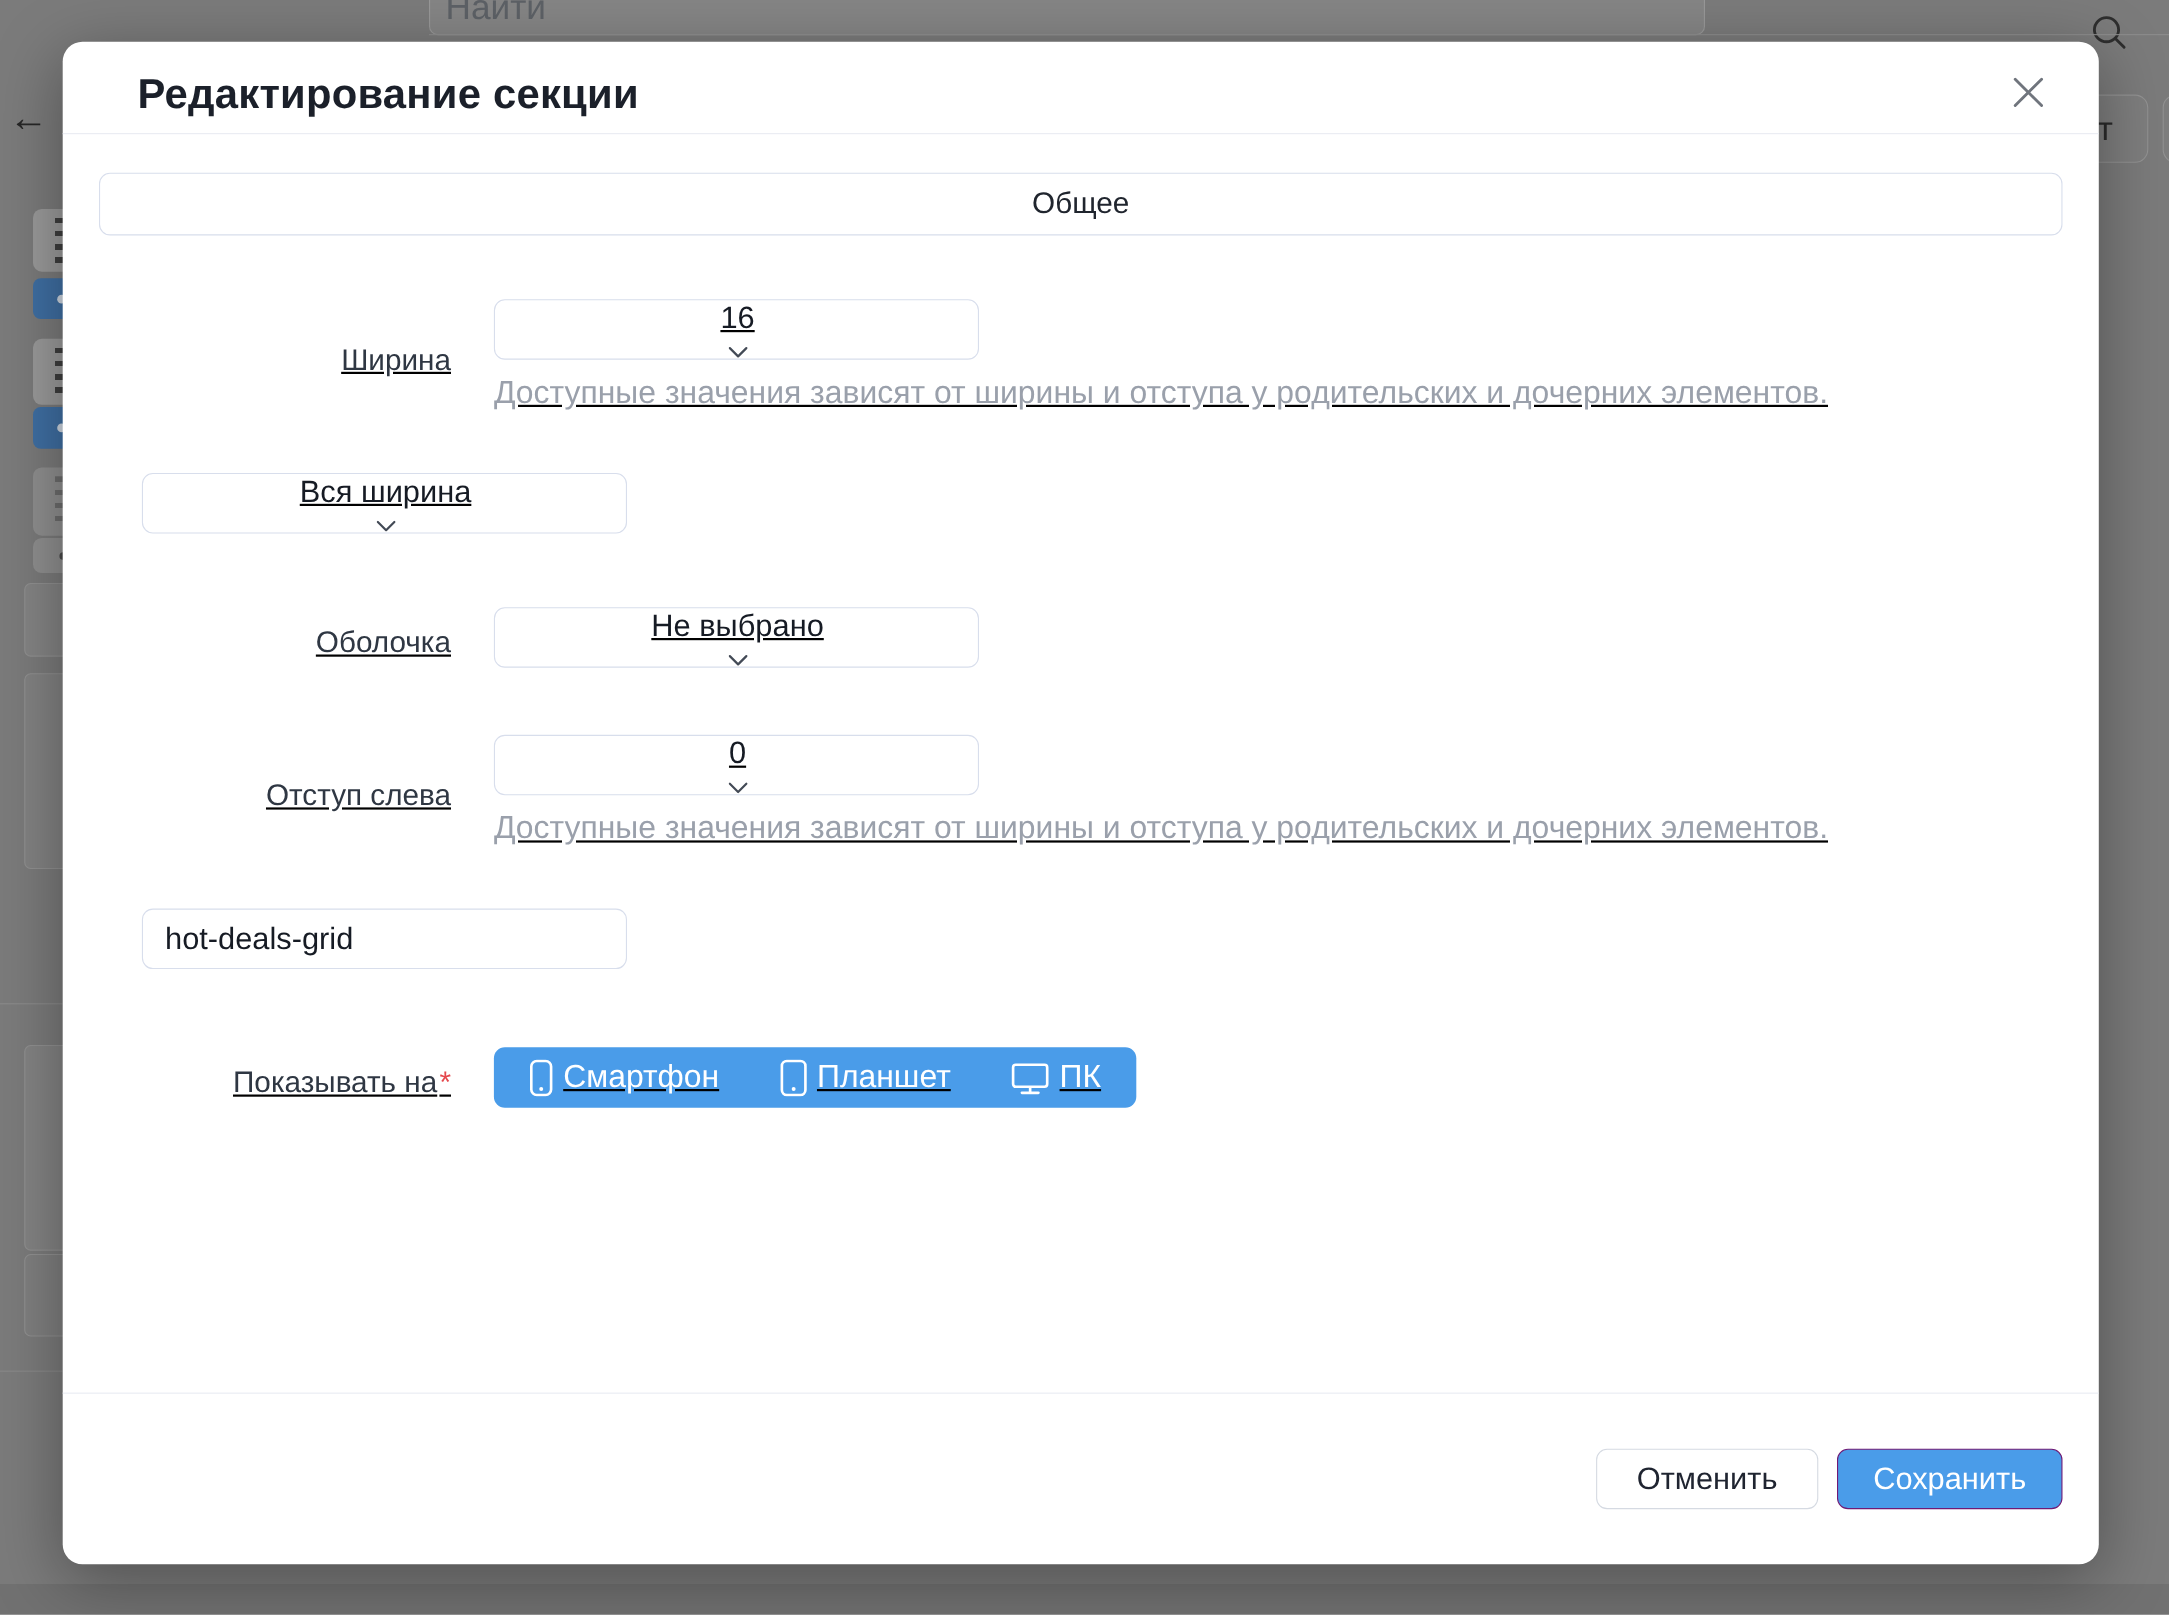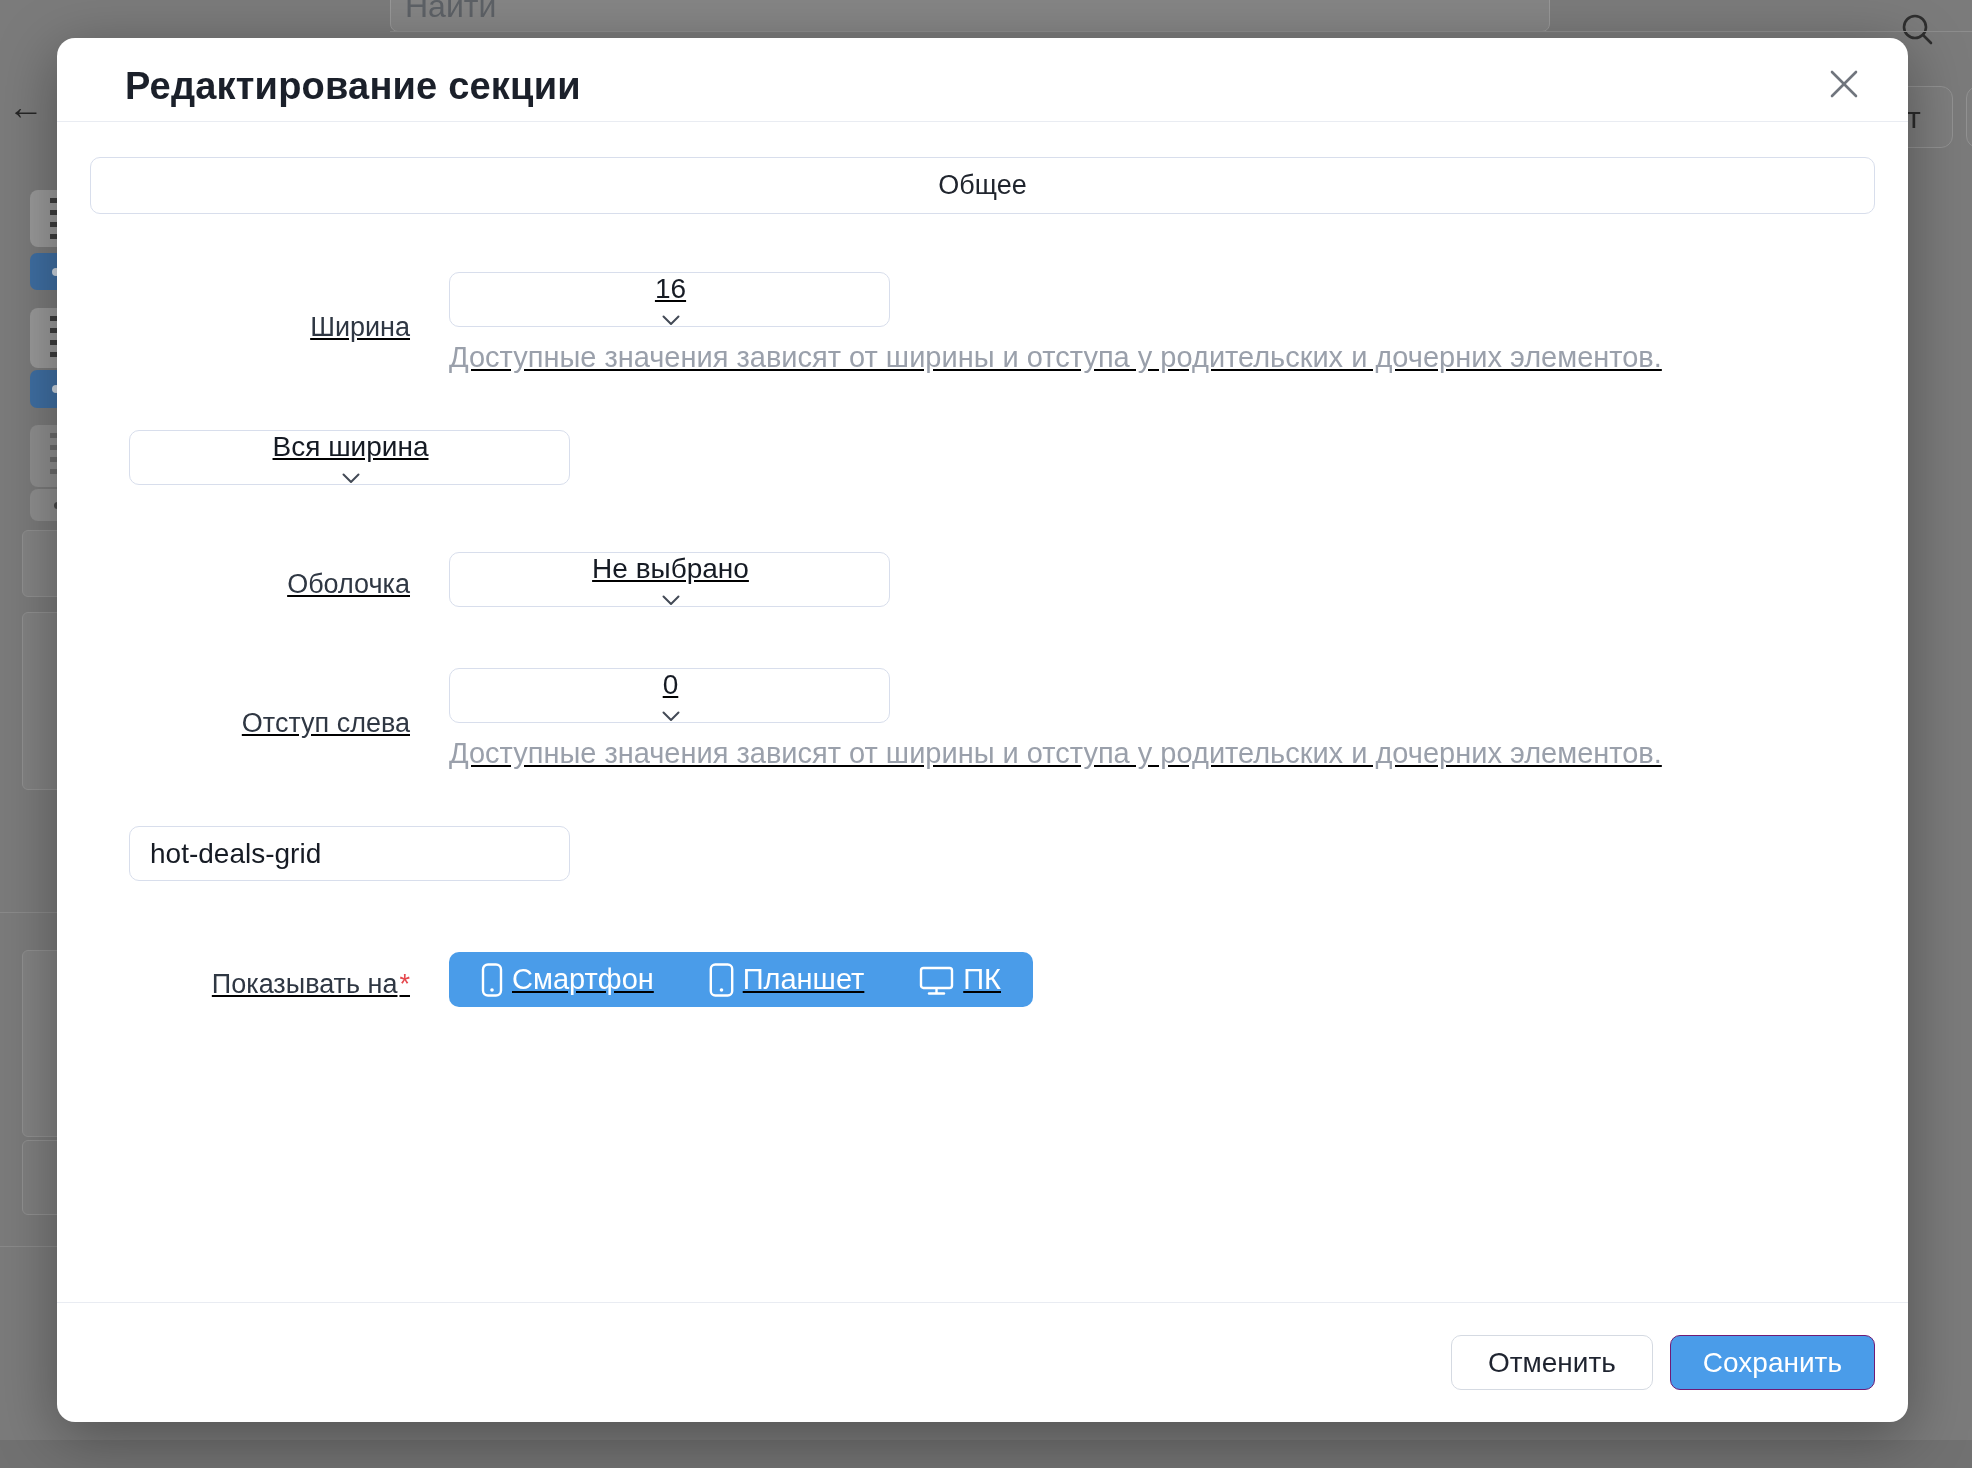--- a/index.html
+++ b/index.html
@@ -63,21 +63,21 @@
   .row-alignment { margin-bottom:67px; }
   .row-wrapper { margin-bottom:61px; }
   .row-left-offset { margin-bottom:58px; }
   .row-css { margin-bottom:71px; }
 
   .toggle-group { width:584px; height:55px; background:#4a9ce9; border-radius:10px; display:flex; align-items:center;
                   justify-content:space-between; padding:0 32px; }
   .toggle-btn { display:flex; align-items:center; gap:9px; background:transparent; border:none; cursor:pointer;
                 color:#ffffff; font-family:"Liberation Sans",sans-serif; font-size:29px; font-weight:500; padding:0; }
 
-  .modal-footer { flex:none; height:120px; border-top:1px solid #e9ecf2; display:flex; align-items:center;
+  .modal-footer { flex:none; height:156px; border-top:1px solid #e9ecf2; display:flex; align-items:center;
                   justify-content:flex-end; gap:17px; padding:0 33px; }
   .btn { height:55px; border-radius:10px; font-family:"Liberation Sans",sans-serif; font-size:28px; cursor:pointer; }
   .btn-cancel { background:#fff; border:1px solid #d5dae2; color:#1f2430; padding:0 36px; }
   .btn-save { background:#4a9ce9; border:1px solid #701a75; color:#fff; padding:0 32px; }
 </style>
 </head>
 <body>
 
 <div class="stage">
 

